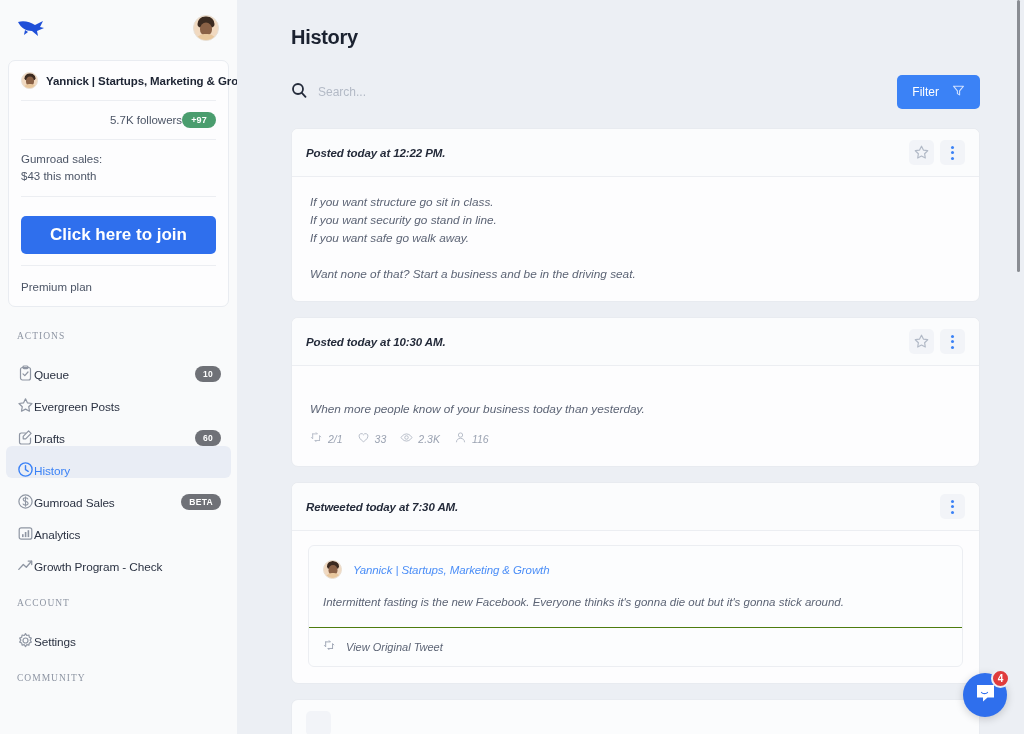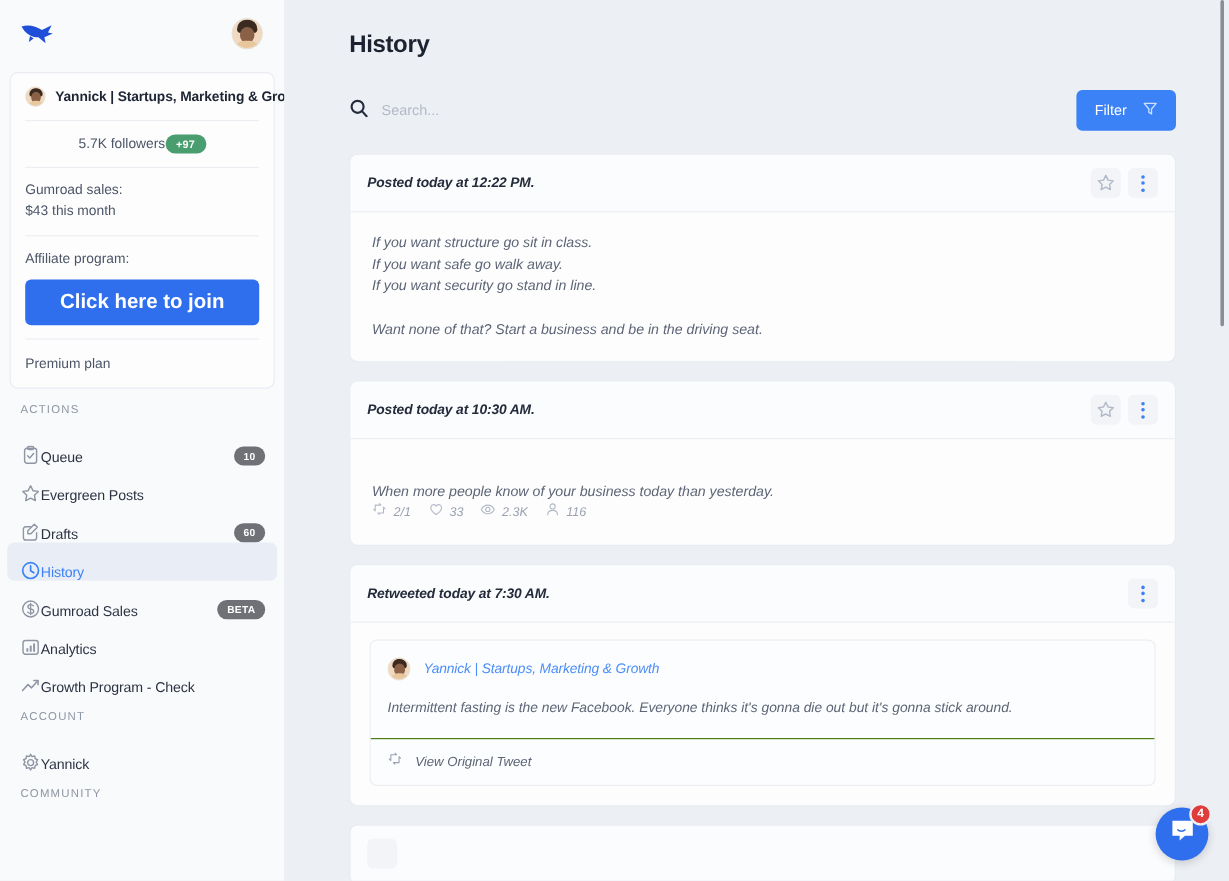--- a/index.html
+++ b/index.html
@@ -57,37 +57,37 @@
   .pc-name { display: flex; align-items: center; gap: 8px; }
   .pc-avatar {
     width: 17px; height: 17px; border-radius: 50%;
     background: #f1d9c0; position: relative; overflow: hidden;
     flex: 0 0 17px; border: 1px solid #eadfd2;
   }
   .pc-avatar .avatar-face { width: 8px; height: 9px; }
   .pc-avatar .avatar-hair { width: 11px; height: 7px; }
   .pc-avatar .avatar-body { width: 14px; height: 6px; bottom: -2px; }
   .pc-name-text { font-size: 11.5px; color: #1d2433; font-weight: 600; letter-spacing: -0.1px; white-space: nowrap; }
-  .pc-flex { display: flex; align-items: center; justify-content: center; }
+  .pc-flex { display: flex; align-items: center; justify-content: flex-end; }
   .pc-label { font-size: 11.5px; color: #4c5566; }
   .pc-sub { font-size: 11.5px; color: #4c5566; line-height: 17px; }
   .badge-green {
     background: #4a9d6e; color: #fff; font-size: 9px; font-weight: 700;
     border-radius: 10px; padding: 3px 9px; letter-spacing: 0.2px;
   }
   .join-btn {
     display: block; width: 100%; margin-top: 8px;
     background: #2f6fed; color: #fff; border: none; border-radius: 5px;
     font-size: 17px; font-weight: 700; padding: 9px 0;
     font-family: "Liberation Sans", sans-serif; cursor: pointer;
   }
 
   .nav-section-label {
     font-size: 9.5px; color: #8e95a3; letter-spacing: 1px;
-    padding: 0 0 0 17px; margin: 12px 0 9px 0; font-weight: 400;
+    padding: 0 0 0 17px; margin: 24px 0 9px 0; font-weight: 400; font-family: Liberation Serif, serif;
   }
   .nav-item {
     display: flex; align-items: flex-end; 
     height: 32px; margin: 0 6px; padding: 0 11px;
     border-radius: 6px; cursor: pointer; position: relative;
   }
   .nav-item.active { background: #e9edf5; }
   .nav-icon { width: 17px; height: 17px; flex: 0 0 17px; display:flex; align-items:center; justify-content:center; }
   .nav-icon svg { display: block; }
   .nav-label { font-size: 11.8px; color: #2b3242; letter-spacing: -0.1px; }
@@ -141,21 +141,21 @@
     display: flex; align-items: center; justify-content: center;
     cursor: pointer; border: none;
   }
   .dots { display: flex; flex-direction: column; gap: 2.5px; align-items: center; }
   .dots span { width: 3px; height: 3px; border-radius: 50%; background: #3b82f6; display: block; }
 
   .card-body { padding: 16px 18px 18px 18px; }
   .post-line { font-size: 11.8px; color: #5c6475; line-height: 18px; }
   .post-gap { height: 18px; }
 
-  .metrics { display: flex; align-items: center; gap: 14px; margin-top: 0; }
+  .metrics { display: flex; align-items: center; gap: 14px; margin-top: 12px; }
   .metric { display: flex; align-items: center; gap: 5px; }
   .metric-val { font-size: 10.5px; color: #9aa2b1; }
 
   .rt-inner {
     margin: 14px 16px 16px 16px; border: 1px solid #eceef2; border-radius: 6px;
     background: #fcfdfe;
   }
   .rt-user { display: flex; align-items: center; gap: 11px; padding: 14px 14px 0 14px; }
   .rt-avatar {
     width: 19px; height: 19px; border-radius: 50%; background: #f1d9c0;
@@ -226,21 +226,20 @@
       </div>
       <div class="pc-row pc-flex">
         <span class="pc-label">5.7K followers</span>
         <span class="badge-green">+97</span>
       </div>
       <div class="pc-row">
         <div class="pc-sub">Gumroad sales:</div>
         <div class="pc-sub">$43 this month</div>
       </div>
       <div class="pc-row">
-        <div class="pc-sub">Affiliate program:</div>
         <button class="join-btn">Click here to join</button>
       </div>
       <div class="pc-row">
         <span class="pc-label">Premium plan</span>
       </div>
     </div>
 
     <nav id="nav-root">
         <div class="nav-section-label">ACTIONS</div>
         <div class="nav-item">
@@ -312,21 +311,21 @@
           <span class="nav-label">Growth Program - Check</span>
         </div>
         <div class="nav-section-label">ACCOUNT</div>
         <div class="nav-item">
           <span class="nav-icon">
             <svg width="17" height="17" viewBox="0 0 17 17" fill="none" xmlns="http://www.w3.org/2000/svg">
               <circle cx="8.5" cy="8.5" r="2.5" stroke="#8f96a3" stroke-width="1.2" fill="none"></circle>
               <path d="M8.5 1.6l1.2 1.9 2.2-.5.4 2.2 2 .9-1.1 2 1.1 2-2 .9-.4 2.2-2.2-.5-1.2 1.9-1.2-1.9-2.2.5-.4-2.2-2-.9 1.1-2-1.1-2 2-.9.4-2.2 2.2.5z" stroke="#8f96a3" stroke-width="1.2" fill="none" stroke-linejoin="round"></path>
             </svg>
           </span>
-          <span class="nav-label">Yannick</span>
+          <span class="nav-label">Settings</span>
         </div>
         <div class="nav-section-label">COMMUNITY</div>
       </nav>
 
   </aside>
 
   <main class="main">
     <h1 class="page-title">History</h1>
 
     <div class="search-row">
@@ -363,22 +362,22 @@
                 <span class="dots">
                   <span></span>
                   <span></span>
                   <span></span>
                 </span>
               </button>
             </span>
           </div>
           <div class="card-body">
             <div class="post-line">If you want structure go sit in class.</div>
+            <div class="post-line">If you want security go stand in line.</div>
             <div class="post-line">If you want safe go walk away.</div>
-            <div class="post-line">If you want security go stand in line.</div>
             <div class="post-gap"></div>
             <div class="post-line">Want none of that? Start a business and be in the driving seat.</div>
           </div>
         </div>
         <div class="card">
           <div class="card-head">
             <span class="card-time">Posted today at 10:30 AM.</span>
             <span class="card-actions">
               <button class="icon-btn">
                 <svg width="17" height="17" viewBox="0 0 17 17" fill="none" xmlns="http://www.w3.org/2000/svg">

